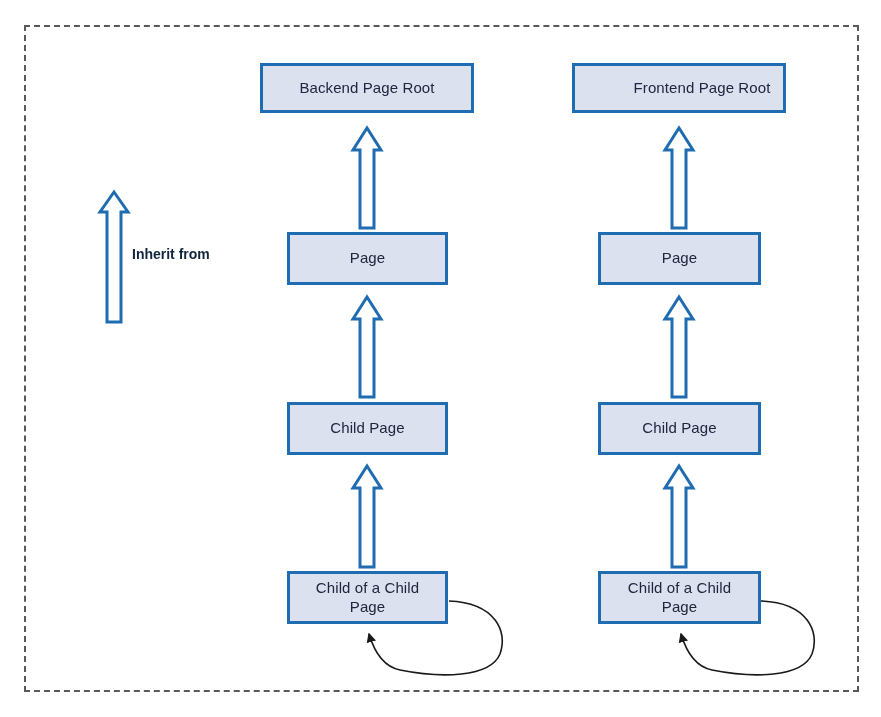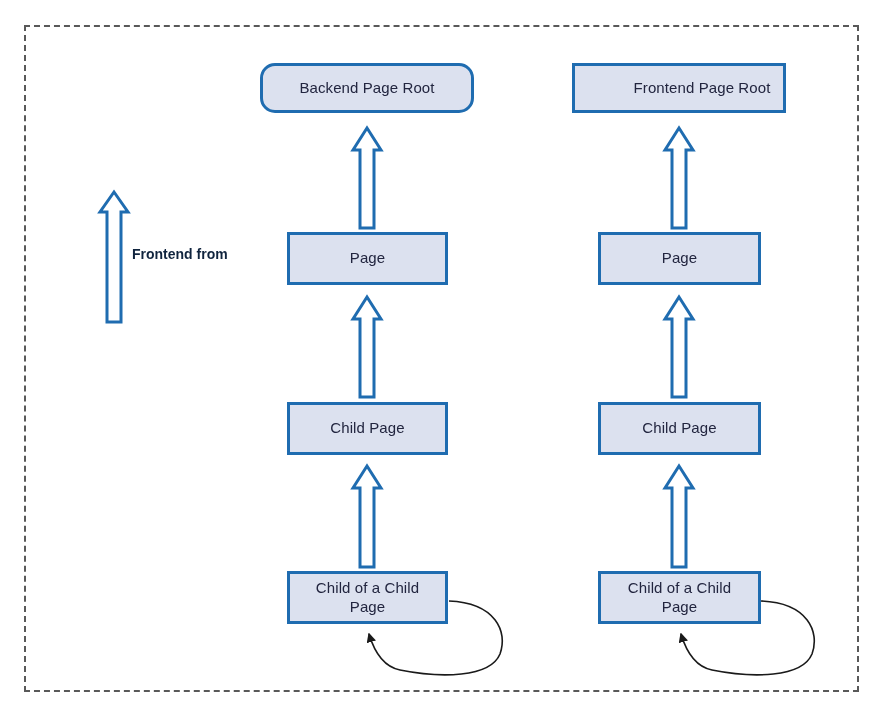--- a/index.html
+++ b/index.html
@@ -110,23 +110,23 @@
       <path d="M 449 601 C 496 603 508 632 500 654 C 490 678 440 678 400 670
                C 385 667 375 654 369 634" fill="none" stroke="#1a1a1a" stroke-width="1.6" marker-end="url(#solidhead)"></path>
     </g>
 
     <g>
       <path d="M 761 601 C 808 603 820 632 812 654 C 802 678 752 678 712 670
                C 697 667 687 654 681 634" fill="none" stroke="#1a1a1a" stroke-width="1.6" marker-end="url(#solidhead)"></path>
     </g>
   </svg>
 
-  <div class="legend-text">Frontend from</div>
+  <div class="legend-text">Inherit from</div>
 
-  <div class="node" style="left:260px; top:63px; width:214px; height:50px;border-radius:15px;">
+  <div class="node" style="left:260px; top:63px; width:214px; height:50px;">
     <span class="node-label">Backend Page Root</span>
   </div>
 
   <div class="node" style="left:287px; top:232px; width:161px; height:53px;">
     <span class="node-label">Page</span>
   </div>
 
   <div class="node" style="left:287px; top:402px; width:161px; height:53px;">
     <span class="node-label">Child Page</span>
   </div>

